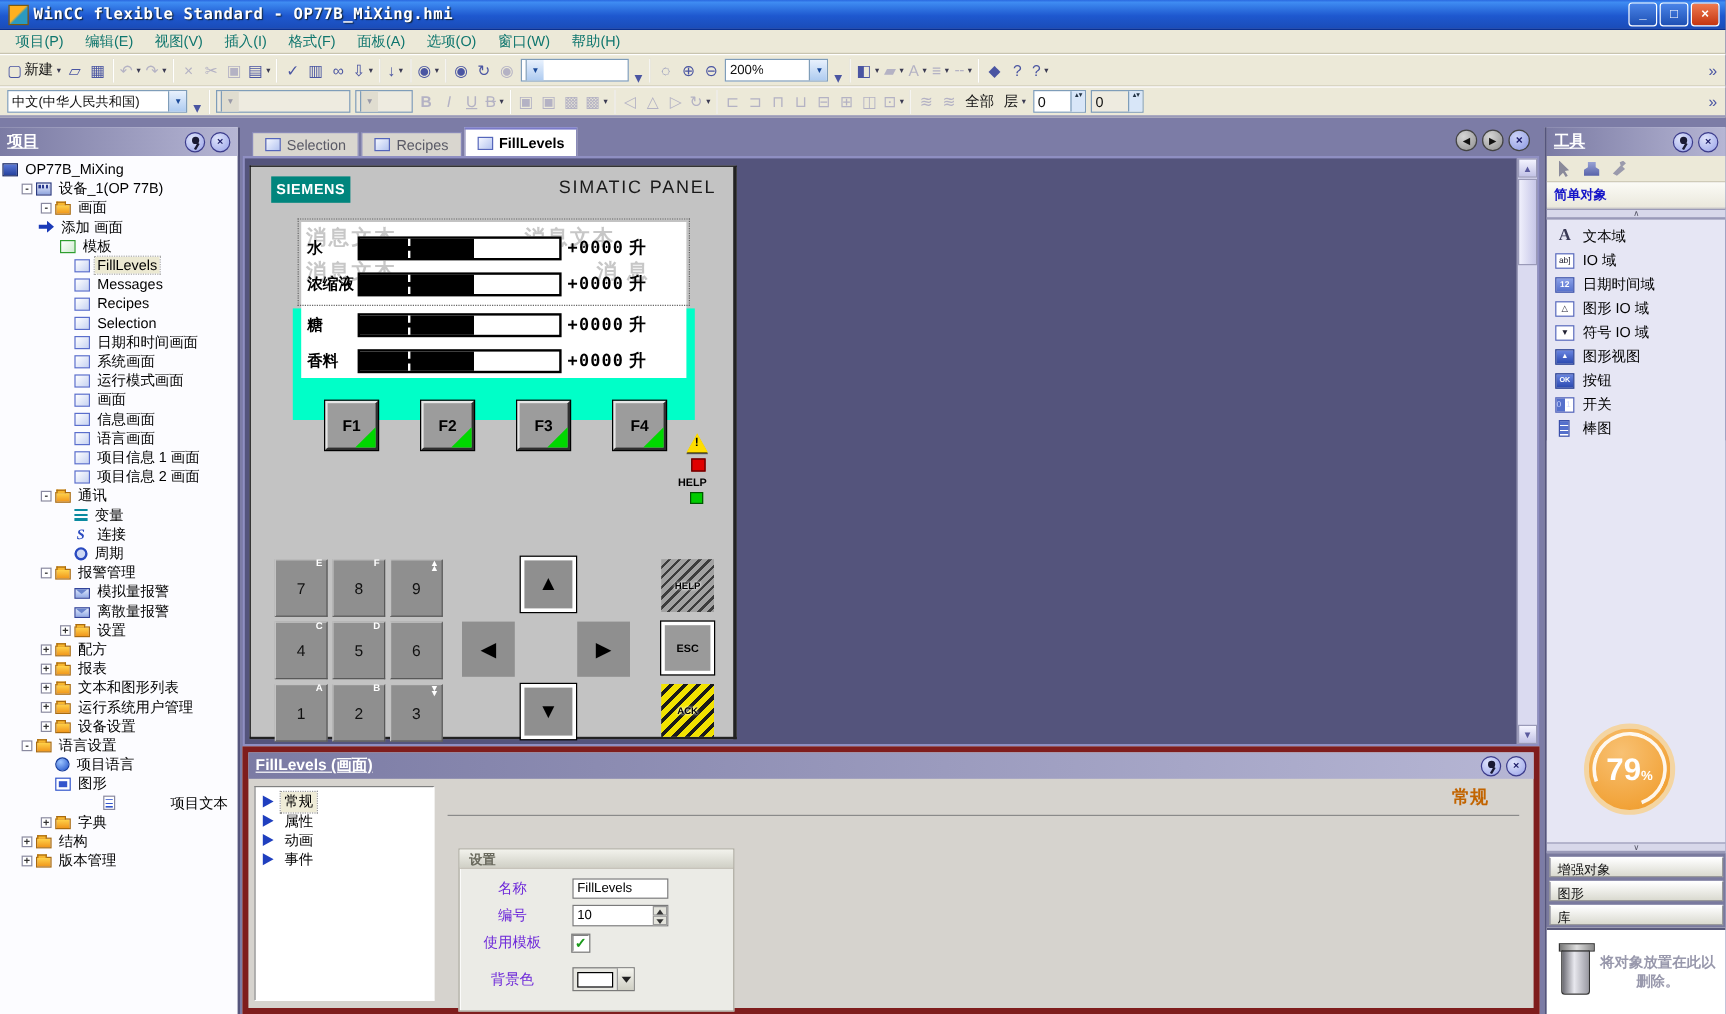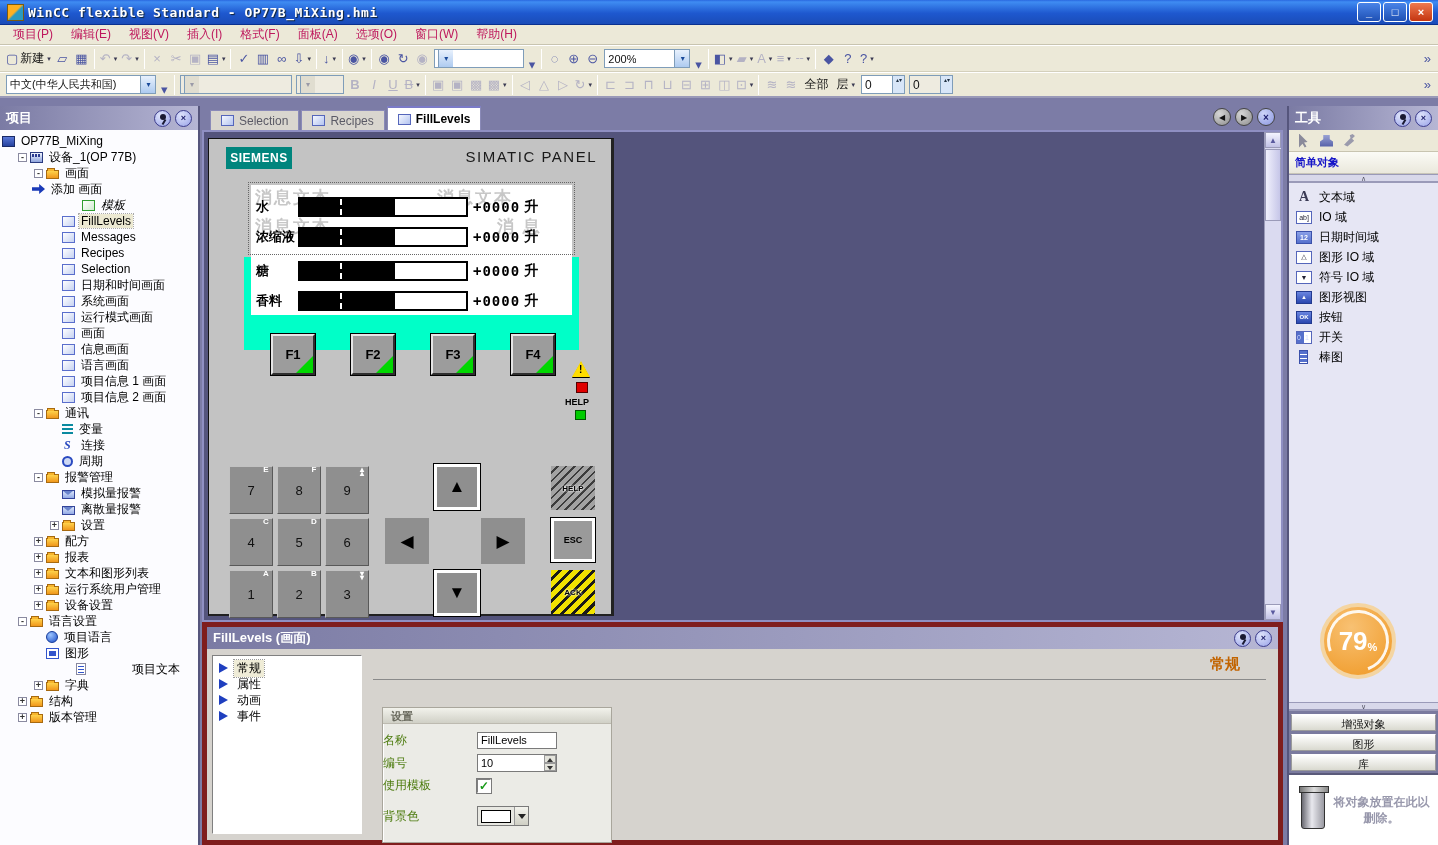--- a/index.html
+++ b/index.html
@@ -16,21 +16,21 @@
     text-shadow:1px 1px 1px #123; flex:1; }
   .winbtns { display:flex; gap:2px; margin-right:2px; }
   .wb { width:24px; height:20px; border:1px solid #fff; border-radius:3px; color:#fff;
     display:flex; align-items:center; justify-content:center; font:bold 11px "Liberation Sans",sans-serif;
     background:linear-gradient(#4a84e8,#1e50b4); }
   .wb.close { background:linear-gradient(#ef7a50,#c43510); }
 
   
   .menubar { position:absolute; left:0; top:25px; right:0; height:20px; background:#ece9d8;
     display:flex; align-items:center; padding-left:4px; border-bottom:1px solid #c8c4b0; }
-  .menu-item { padding:2px 9px; color:#be185d; font-size:12px; }
+  .menu-item { padding:2px 9px; color:#0f766e; font-size:12px; }
 
   
   .toolbar { position:absolute; left:0; right:0; background:#ece9d8; display:flex; align-items:center;
     padding:0 4px; border-bottom:1px solid #d4d0bc; border-top:1px solid #fff; }
   .tb1 { top:45px; height:27px; }
   .tb2 { top:72px; height:26px; border-bottom:2px solid #9a9ab8; }
   .tb { display:inline-flex; align-items:center; flex:none; }
   .tb.btn { height:21px; min-width:19px; padding:0 2px; gap:2px; justify-content:center; }
   .tb .g { color:#4a55a2; font-size:13px; line-height:1; }
   .tb .t { color:#111; font-size:12px; }
@@ -53,21 +53,21 @@
   .tb.spin .dd { width:12px; height:17px; background:#d8e6f8; border-left:1px solid #7f9db9;
     font-size:6px; line-height:7px; color:#234; display:block; text-align:center; word-break:break-all; padding-top:1px; }
   .tb.spin.dis { background:#eeebe0; }
   .tb.more { margin-left:auto; color:#444; font-size:12px; padding-right:3px; }
   .tb.b .g{font-weight:bold;} .tb.i .g{font-style:italic;} .tb.u .g{text-decoration:underline;}
   .tb.s .g{text-decoration:line-through;}
 
   
   .panel-hdr { height:24px; background:linear-gradient(90deg,#7b7ba4,#b6b6d4);
     display:flex; align-items:center; color:#fff; font-weight:bold; font-size:13px; padding:0 6px; gap:4px; }
-  .panel-hdr .ph-title { flex:1; }
+  .panel-hdr .ph-title { flex:1;text-decoration:underline; }
   .circ { width:17px; height:17px; border-radius:50%; background:radial-gradient(circle at 35% 30%,#dfe4fb,#98a2e8);
     border:1px solid #3c3c8c; display:flex; align-items:center; justify-content:center;
     color:#1a1a66; font:bold 9px "Liberation Sans",sans-serif; position:relative; flex:none; }
   .pin::before { content:""; position:absolute; width:6px; height:6px; border-radius:50%; background:#1a1a33; left:5px; top:3px; }
   .pin::after { content:""; position:absolute; width:2px; height:6px; background:#1a1a33; left:8px; top:8px; transform:rotate(30deg); }
 
   
   .left-panel { position:absolute; left:0; top:106px; width:200px; bottom:0;
     background:#fcfcff; border-right:2px solid #55557c; }
   .tree { padding-top:3px; height:calc(100% - 24px); overflow:hidden; }
@@ -194,21 +194,21 @@
   .pcontent { position:absolute; left:160px; right:4px; top:0; bottom:0; }
   .sec-title { position:absolute; right:34px; top:6px; color:#c26400; font:bold 15px "Liberation Sans",sans-serif; }
   .sec-rule { position:absolute; left:6px; right:8px; top:30px; border-top:1px solid #8a8a8a; }
   .groupbox { position:absolute; left:15px; top:58px; width:230px; height:136px; background:#ebebe6;
     border:1px solid #a9a69c; box-shadow:inset 1px 1px 0 #fff; }
   .gb-hdr { height:16px; background:linear-gradient(#f2f2ec,#d0d0c6); border-bottom:1px solid #bdbab0;
     color:#6a6a5e; font:bold 11px "Liberation Sans",sans-serif; padding:1px 8px; }
   .gb-rows { padding-top:8px; }
   .gb-row { display:flex; align-items:center; margin-bottom:5px; }
   .gb-row.mt { margin-top:12px; }
-  .gb-label { width:88px; text-align:left; margin-right:6px; font-size:12px; color:#4d7c0f; flex:none; }
+  .gb-label { width:88px; text-align:center; margin-right:6px; font-size:12px; color:#6d28d9; flex:none; }
   .gb-input { width:80px; height:17px; background:#fff; border:1px solid #7a7a7a; font-size:11px; padding:1px 3px; }
   .gb-spin { width:80px; height:18px; background:#fff; border:1px solid #7a7a7a; font-size:11px;
     display:flex; align-items:center; justify-content:space-between; padding-left:3px; }
   .spinners { display:flex; flex-direction:column; width:12px; }
   .spinners i { height:8px; background:#e4e4dc; border:1px solid #999; position:relative; }
   .spinners i::after { content:""; position:absolute; left:2px; }
   .spinners .su::after { top:2px; border-left:3px solid transparent; border-right:3px solid transparent; border-bottom:4px solid #333; }
   .spinners .sd::after { top:2px; border-left:3px solid transparent; border-right:3px solid transparent; border-top:4px solid #333; }
   .gb-check { width:14px; height:14px; background:#fff; border:1px solid; border-color:#808080 #fff #fff #808080;
     outline:1px solid #7a7a7a; color:#1a9a1a; font:bold 12px/12px "Liberation Sans",sans-serif; text-align:center; }
@@ -241,21 +241,21 @@
   .t-plain .tico { font:bold 14px "Liberation Serif",serif; color:#3a3a55; }
   .t-box .tico { border:1px solid #5566bb; background:#fff; }
   .t-clock .tico { background:linear-gradient(#8aa0e8,#5570cc); color:#fff; border:1px solid #3a50aa; font-weight:bold; }
   .t-fill .tico { background:linear-gradient(#6a85e0,#2a48b0); color:#fff; border:1px solid #223a90; font-weight:bold; font-size:6px; }
   .t-switch .tico { border:1px solid #5566bb; background:linear-gradient(90deg,#5570cc 50%,#fff 50%); color:#d0d8ff; letter-spacing:4px; padding-left:2px; }
   .t-bar .tico { width:9px; height:14px; margin-left:3px; margin-right:11px; border:1px solid #3a50aa;
     background:repeating-linear-gradient(180deg,#5570cc 0 3px,#fff 3px 4px); }
   .tool-spacer { flex:1; background:#e6e6f4; }
   .bars { background:#7a7a9e; padding-bottom:2px; }
   .bar-item { height:17px; margin:3px 2px 0; background:linear-gradient(#ffffff,#dadad0);
-    border:1px solid #9a9a9a; border-top-color:#fff; font-size:11px; padding:2px 6px; color:#111;text-align:center; }
+    border:1px solid #9a9a9a; border-top-color:#fff; font-size:11px; padding:2px 6px; color:#111; }
   .droparea { height:72px; background:#fff; border-top:2px solid #5a5a7a; display:flex; align-items:center; padding:4px 6px; }
   .trash { width:24px; height:38px; margin:0 6px; background:linear-gradient(90deg,#6a6a72,#e8e8ee 45%,#9a9aa2);
     border:1px solid #333; border-radius:2px 2px 3px 3px; position:relative; flex:none; }
   .trash::before { content:""; position:absolute; left:-3px; top:-6px; width:28px; height:5px;
     background:linear-gradient(90deg,#777,#ddd,#888); border:1px solid #333; }
   .drop-text { flex:1; text-align:center; color:#9898ac; font:bold 12px/1.35 "Liberation Sans",sans-serif; }
 
   
   .p79 { position:absolute; left:1320px; top:603px; width:76px; height:76px; border-radius:50%;
     background:radial-gradient(circle at 40% 30%,#f8c173,#ef9722); border:4px solid #f4d5a2;
@@ -558,21 +558,21 @@
       <div class="trow ic-folder" style="padding-left: 34px;">
       <span class="exp">-</span>
       <span class="ti"></span>
       <span class="tl">画面</span>
     </div>
       <div class="trow ic-add" style="padding-left: 20px;">
       <span class="exp"></span>
       <span class="ti"></span>
       <span class="tl">添加 画面</span>
     </div>
-      <div class="trow ic-screen ic-green" style="padding-left: 70px; font-style: italic;">
+      <div class="trow ic-screen ic-green" style="padding-left: 38px;">
       <span class="exp"></span>
       <span class="ti"></span>
       <span class="tl">模板</span>
     </div>
       <div class="trow ic-screen sel" style="padding-left: 50px;">
       <span class="exp"></span>
       <span class="ti"></span>
       <span class="tl">FillLevels</span>
     </div>
       <div class="trow ic-screen" style="padding-left: 50px;">
@@ -703,21 +703,21 @@
       <div class="trow ic-globe" style="padding-left: 34px;">
       <span class="exp"></span>
       <span class="ti"></span>
       <span class="tl">项目语言</span>
     </div>
       <div class="trow ic-pic" style="padding-left: 34px;">
       <span class="exp"></span>
       <span class="ti"></span>
       <span class="tl">图形</span>
     </div>
-      <div class="trow ic-doc" style="padding-left: 24px; gap: 40px;">
+      <div class="trow ic-doc" style="padding-left: 34px; gap: 40px;">
       <span class="exp"></span>
       <span class="ti"></span>
       <span class="tl">项目文本</span>
     </div>
       <div class="trow ic-folder" style="padding-left: 34px;">
       <span class="exp">+</span>
       <span class="ti"></span>
       <span class="tl">字典</span>
     </div>
       <div class="trow ic-folder" style="padding-left: 18px;">

